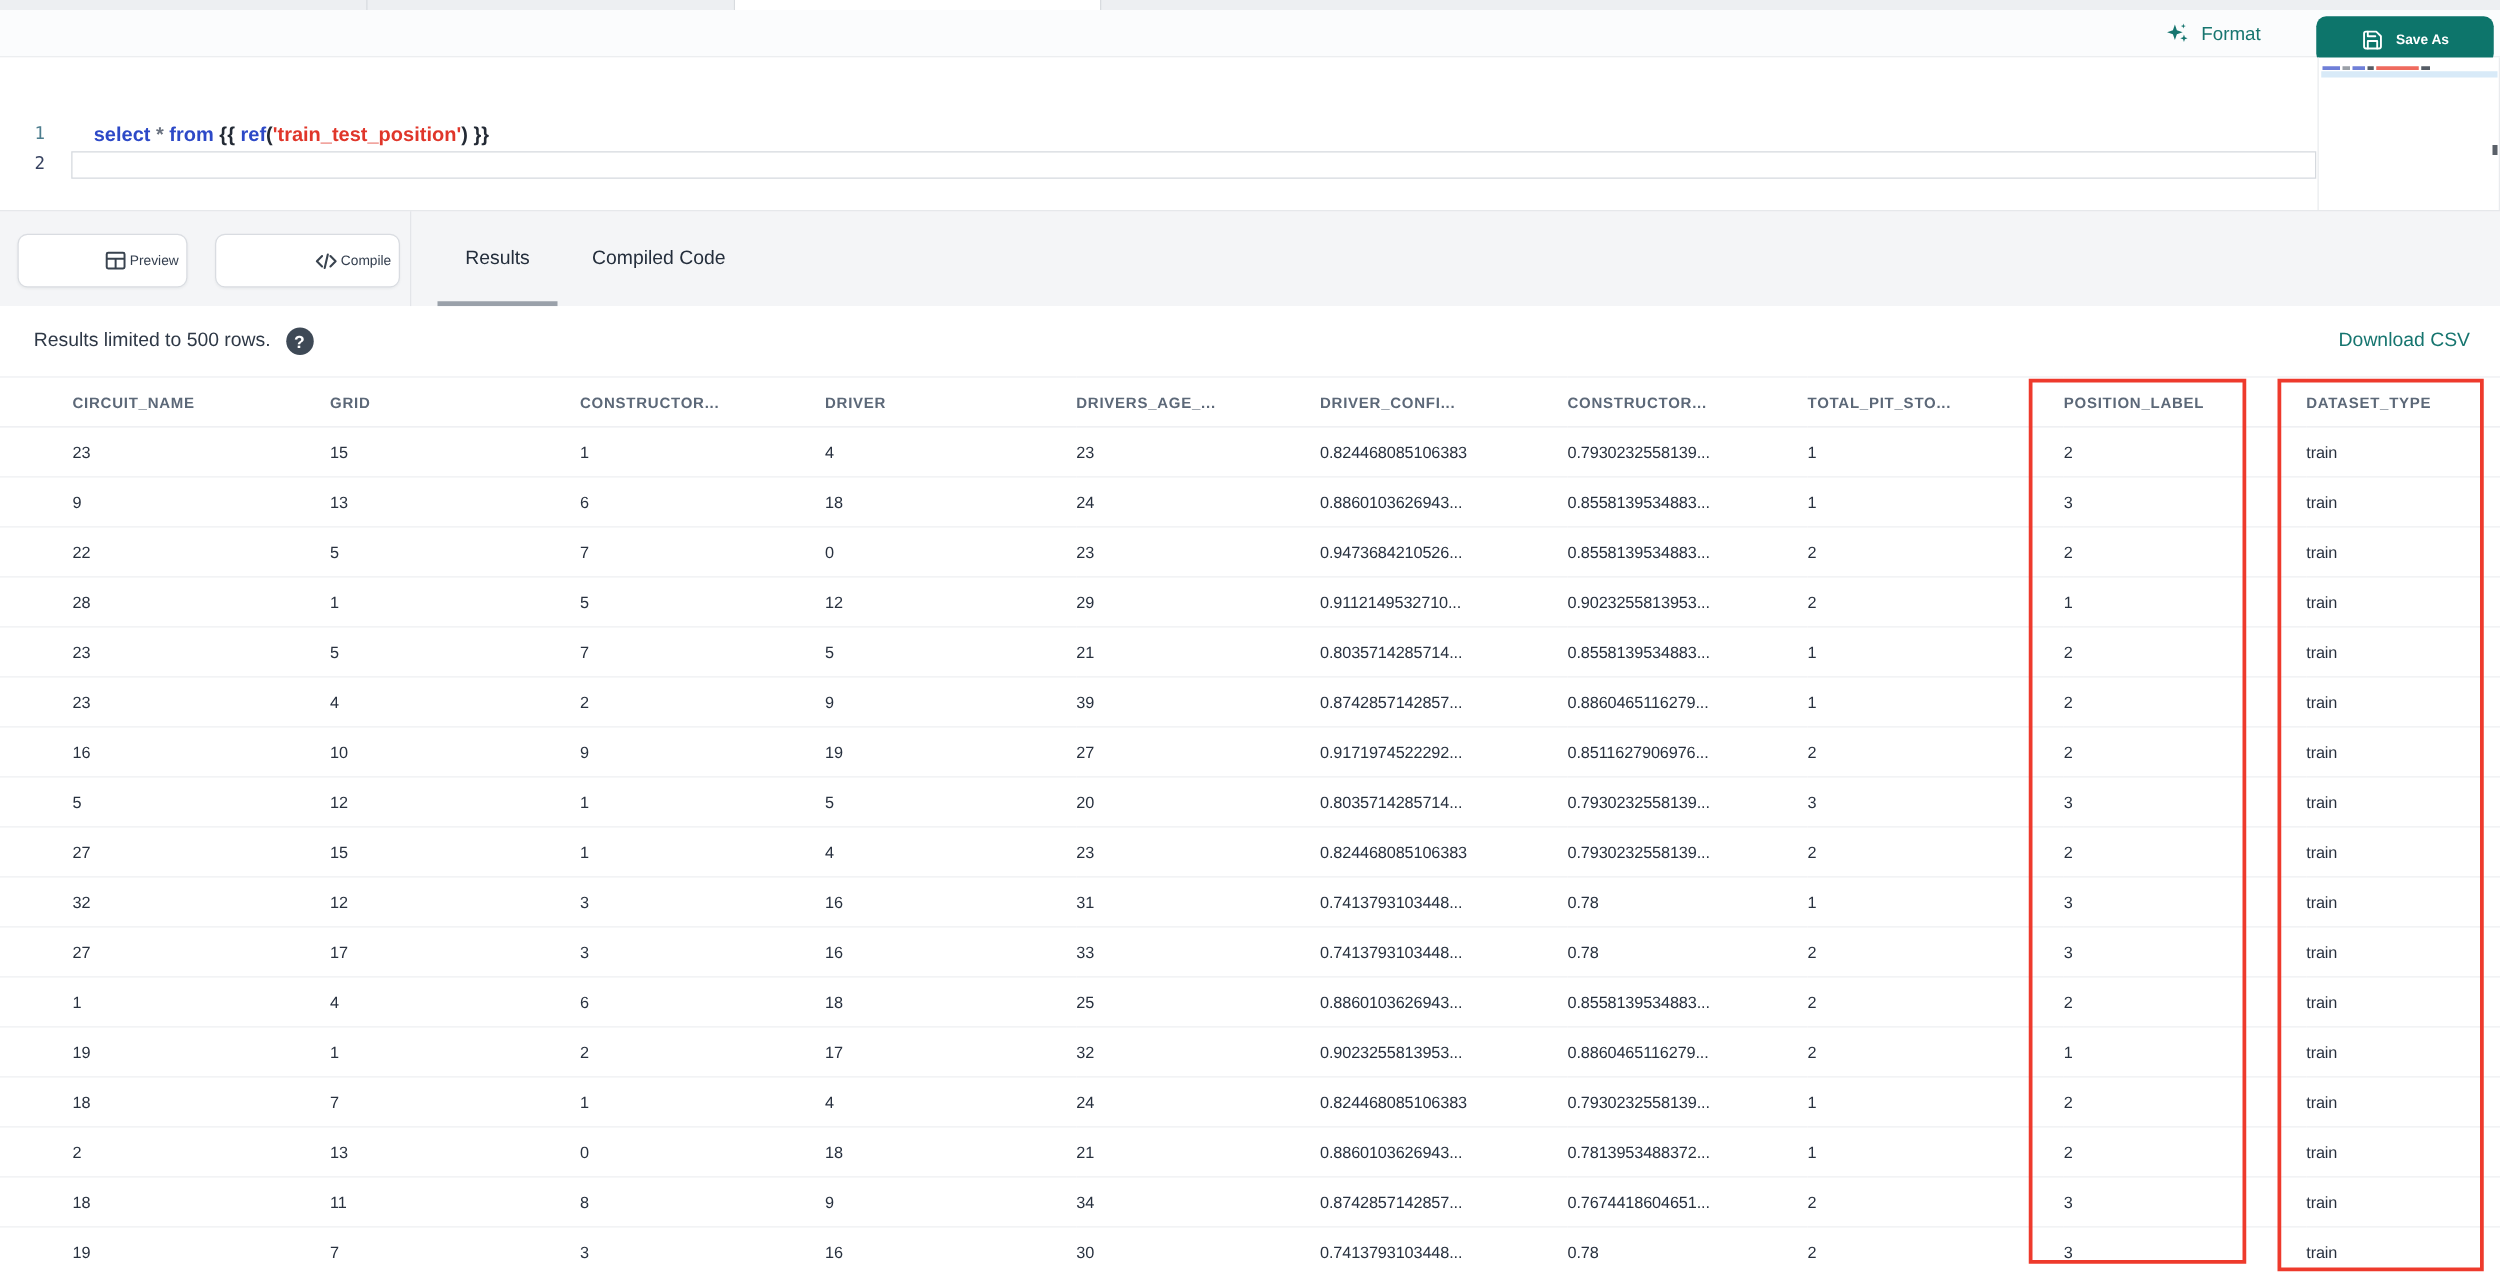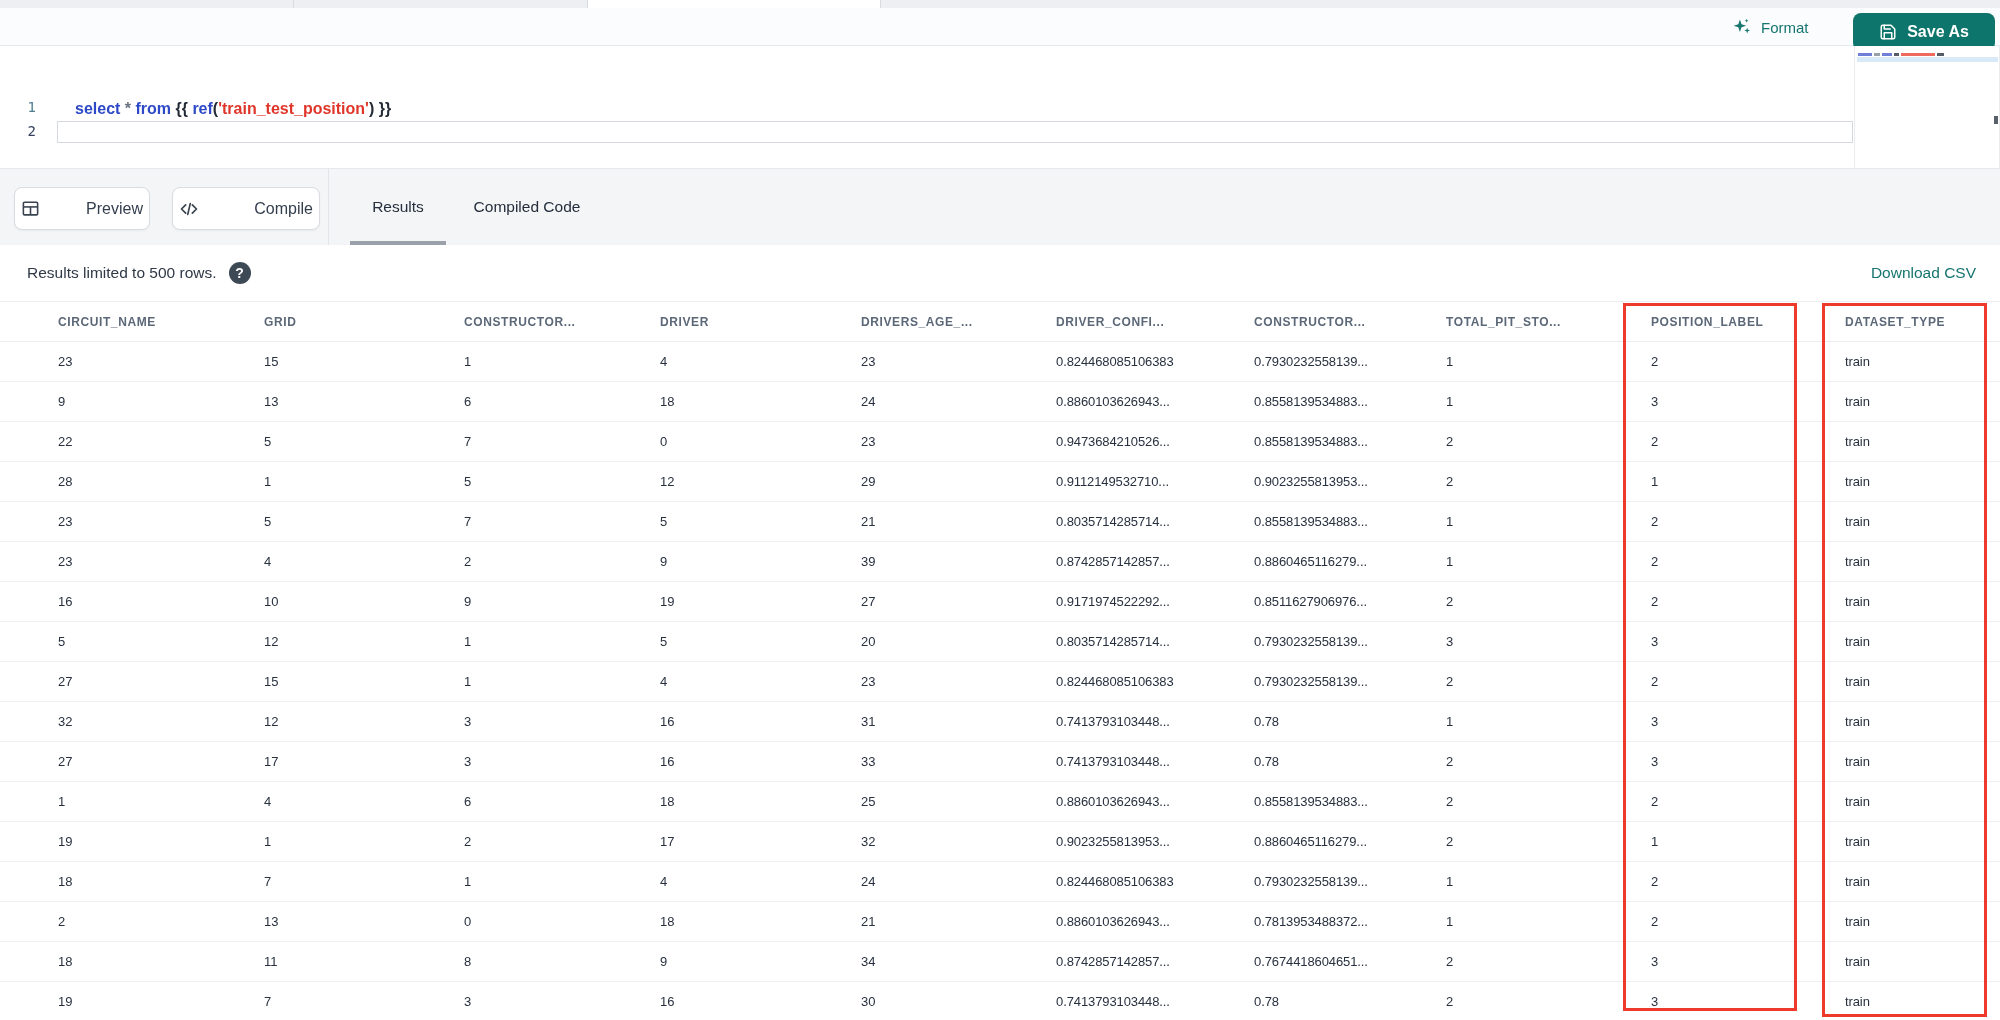--- a/index.html
+++ b/index.html
@@ -11,21 +11,21 @@
   
   .top-strip{position:absolute;left:0;top:0;width:2000px;height:8px;background:#edeff2;}
   .top-strip .seg-active{position:absolute;left:587px;top:0;width:293px;height:8px;background:#ffffff;}
   .top-strip .divider{position:absolute;top:0;width:1px;height:8px;background:#d8dbdf;}
   
   .toolbar{position:absolute;left:0;top:8px;width:2000px;height:38px;background:#fbfcfd;
     border-bottom:1px solid #e7e9ec;box-sizing:border-box;padding-left:43px;}
   .format-btn{position:absolute;left:1726px;top:6px;height:26px;display:flex;align-items:center;gap:9px;
     color:#16756f;font-size:15px;cursor:pointer;background:none;border:none;font-family:inherit;}
   .saveas-btn{position:absolute;left:1853px;top:5px;width:142px;height:38px;background:#0d756b;
-    border:none;border-radius:8px;color:#ffffff;font-size:16px;font-weight:bold;display:flex;
+    border:none;border-radius:8px;color:#ffffff;font-size:11px;font-weight:bold;display:flex;
     align-items:center;justify-content:center;gap:10px;cursor:pointer;font-family:inherit;}
   
   .editor{position:absolute;left:0;top:46px;width:2000px;height:122px;background:#ffffff;}
   .ln{position:absolute;width:36px;text-align:right;font-family:"DejaVu Sans Mono",monospace;font-size:14px;}
   .ln-1{left:0;top:53px;color:#4d7d8e;}
   .ln-2{left:0;top:77px;color:#36415f;}
   .code-line{position:absolute;left:75px;top:53px;height:20px;line-height:20px;white-space:pre;
     font-family:Liberation Sans, sans-serif;font-size:16px;font-weight:bold;}
   .tok-kw{color:#2d49c7}.tok-op{color:#6a7280}.tok-br{color:#232a35}.tok-fn{color:#2d49c7}.tok-str{color:#e0362a}
   .active-line-box{position:absolute;left:57px;top:75px;width:1796px;height:22px;background:#ffffff;
@@ -34,21 +34,21 @@
     border-right:1px solid #e9ebee;box-sizing:border-box;}
   .minimap .mini-code{position:absolute;left:3px;top:7px;height:3px;display:flex;gap:2px;}
   .minimap .mini-code i{display:block;height:3px;}
   .minimap .mini-active{position:absolute;left:2px;top:11px;width:141px;height:5px;background:#d8eaf8;}
   .scroll-marker{position:absolute;left:1994px;top:116px;width:4px;height:8px;background:#5a6069;}
   
   .band{position:absolute;left:0;top:168px;width:2000px;height:77px;background:#f4f5f7;
     border-top:1px solid #e6e8eb;box-sizing:border-box;}
   .band .vdiv{position:absolute;left:328px;top:0;width:1px;height:76px;background:#e3e5e9;}
   .pill-btn{position:absolute;top:18px;height:43px;background:#ffffff;border:1px solid #d9dce1;border-radius:8px;
-    display:flex;align-items:center;justify-content:space-between;gap:2px;font-size:16px;color:#333e4e;
+    display:flex;align-items:center;justify-content:flex-end;gap:2px;font-size:11px;color:#333e4e;
     box-shadow:0 1px 2px rgba(20,30,40,.05);cursor:pointer;font-family:inherit;}
   .preview-btn{left:14px;width:136px;}
   .compile-btn{left:172px;width:148px;}
   .rtab{position:absolute;top:0;height:76px;display:flex;align-items:center;justify-content:center;
     font-size:15.5px;color:#242e3c;cursor:pointer;}
   .rtab-results{left:350px;width:96px;}
   .rtab-compiled{left:459px;width:136px;}
   .rtab-underline{position:absolute;left:350px;top:72px;width:96px;height:4px;background:#9aa1aa;}
   
   .results-bar{position:absolute;left:0;top:245px;width:2000px;height:56px;background:#ffffff;

